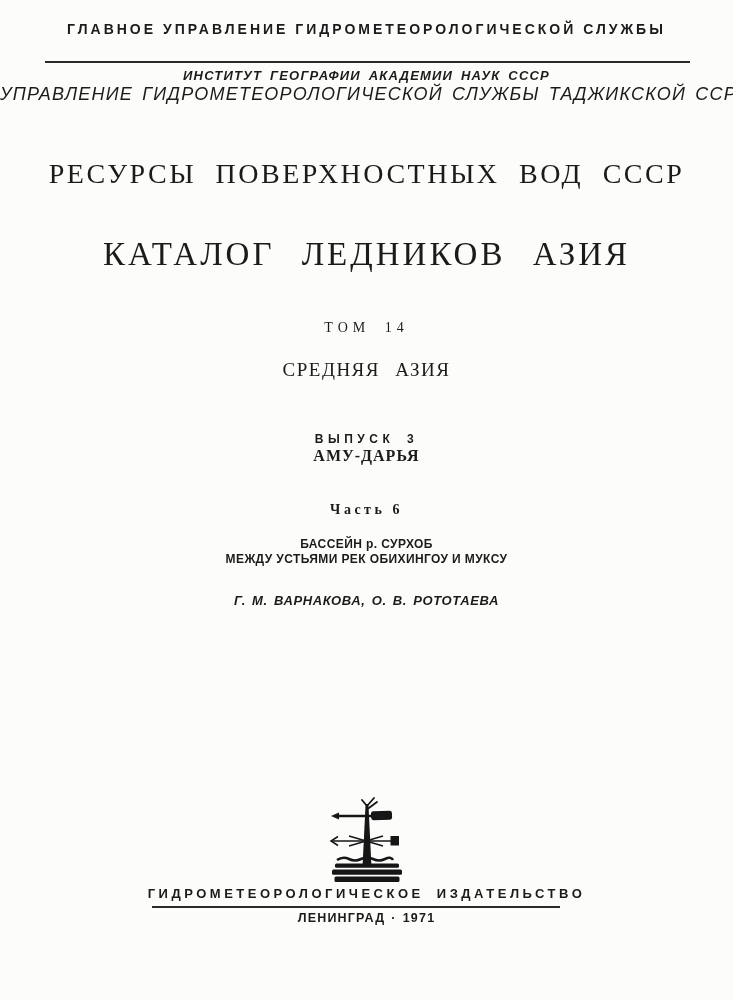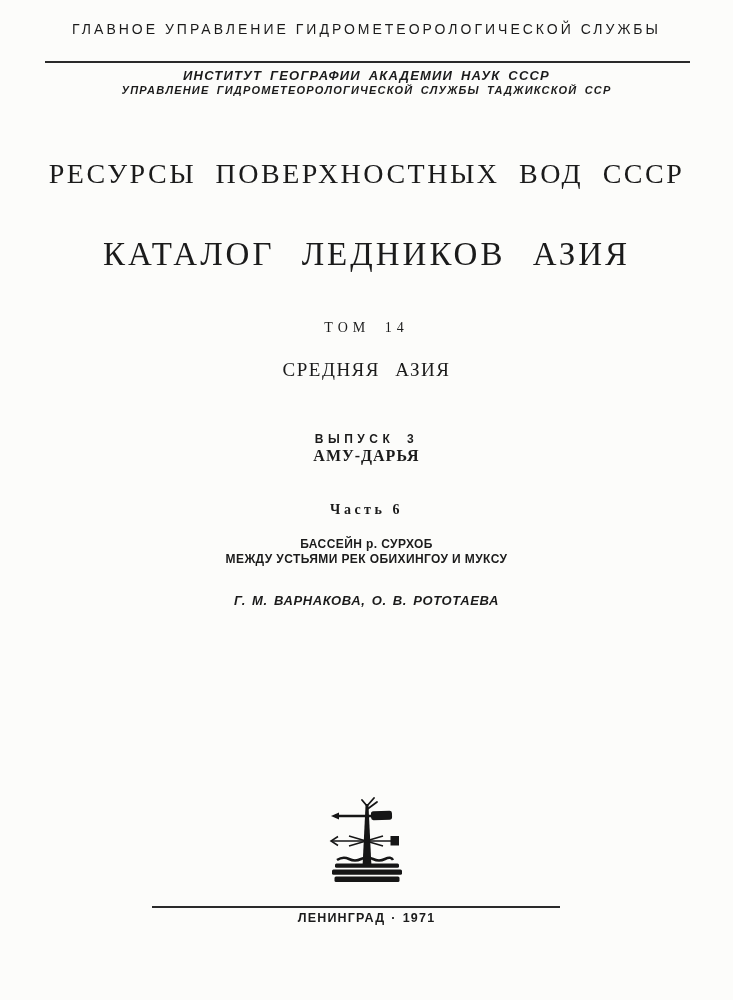--- a/index.html
+++ b/index.html
@@ -18,28 +18,28 @@
     font-family: "Liberation Sans", "DejaVu Sans", sans-serif;
   }
   .line {
     position: absolute;
     left: 0;
     width: 100%;
     text-align: center;
     white-space: nowrap;
   }
   
-  .org1   { top: 21px; font-size: 14px; font-weight: normal; letter-spacing: 3px; }
+  .org1   { top: 21px; font-size: 14px; font-weight: bold; letter-spacing: 3px; }
   .org2   { top: 39px; font-size: 14px; font-weight: bold; letter-spacing: 3px; }
   .rule-top {
     position: absolute; top: 61px; left: 45px; width: 645px; height: 2px;
     background: #2a2a2a;
   }
   .inst1  { top: 68px; font-size: 13px; font-weight: bold; font-style: italic; letter-spacing: 1.2px; word-spacing: 3px; }
-  .inst2  { top: 84px; font-size: 11px; font-weight: bold; font-style: italic; letter-spacing: 1.2px; word-spacing: 3px; }
+  .inst2  { top: 84px; font-size: 18px; font-weight: normal; font-style: italic; letter-spacing: 1.2px; word-spacing: 3px; }
 
   
   .series {
     top: 158px; font-size: 28px; letter-spacing: 2.5px; word-spacing: 10px;
     font-family: "Liberation Serif", "DejaVu Serif", serif;
   }
   .main-title {
     top: 236px; font-size: 33px; letter-spacing: 3px; word-spacing: 16px;
     font-family: "Liberation Serif", "DejaVu Serif", serif;
   }
@@ -127,18 +127,19 @@
         <rect x="63.5" y="39" width="8.5" height="9.5" stroke="none"></rect>
 
         <path d="M10,63 q6,-4 12,-1 t12,0 t12,0 t12,0 t8,1" fill="none" stroke-width="2.6"></path>
         <rect x="8" y="66.5" width="64" height="4.2" rx="1.5" stroke="none"></rect>
         <rect x="5" y="72.5" width="70" height="5.2" rx="1.5" stroke="none"></rect>
         <rect x="7.5" y="79.5" width="65" height="5.6" rx="1.5" stroke="none"></rect>
       </g>
     </svg>
   </div>
 
+  <div class="line publisher">ГИДРОМЕТЕОРОЛОГИЧЕСКОЕ ИЗДАТЕЛЬСТВО</div>
   <div class="rule-bottom"></div>
   <div class="line imprint">
     <span>ЛЕНИНГРАД</span><span class="dot">·</span><span>1971</span>
   </div>
 
 </div>
 
 </body></html>

